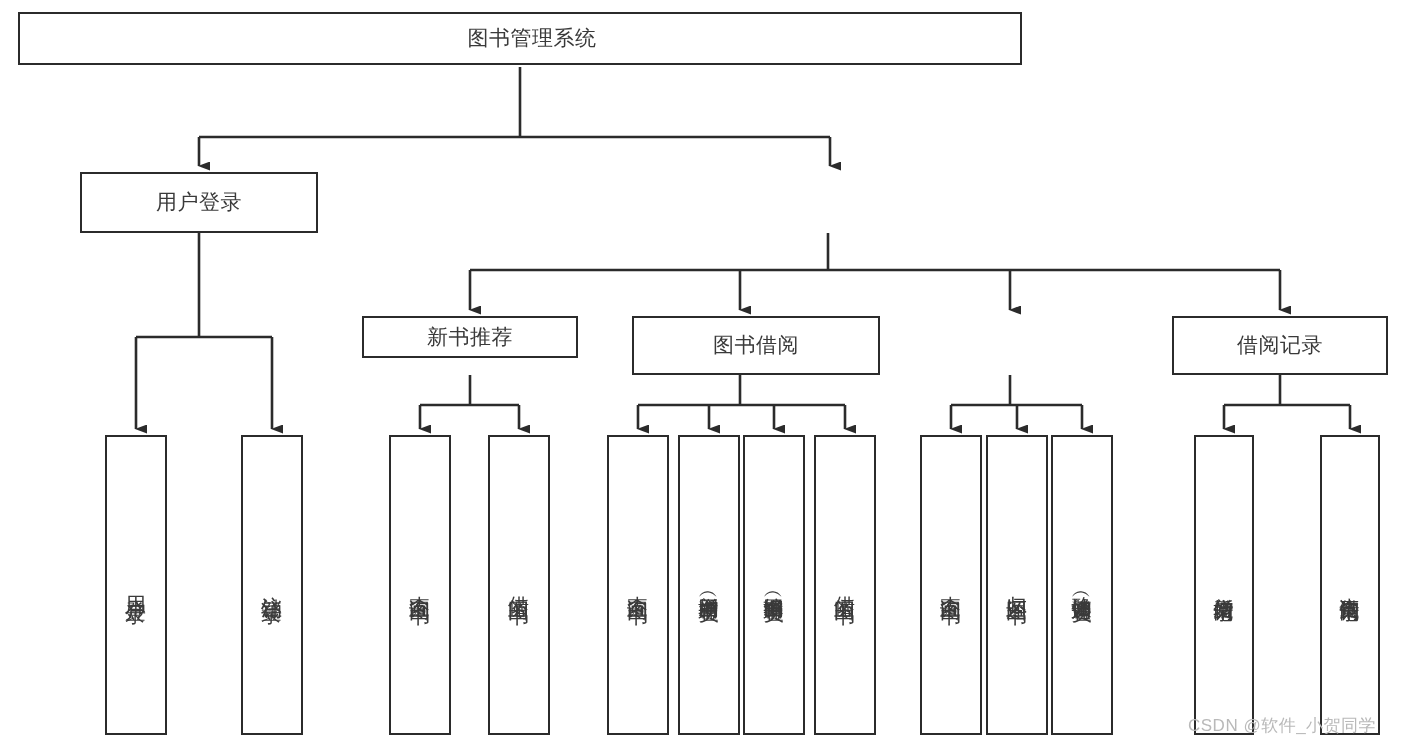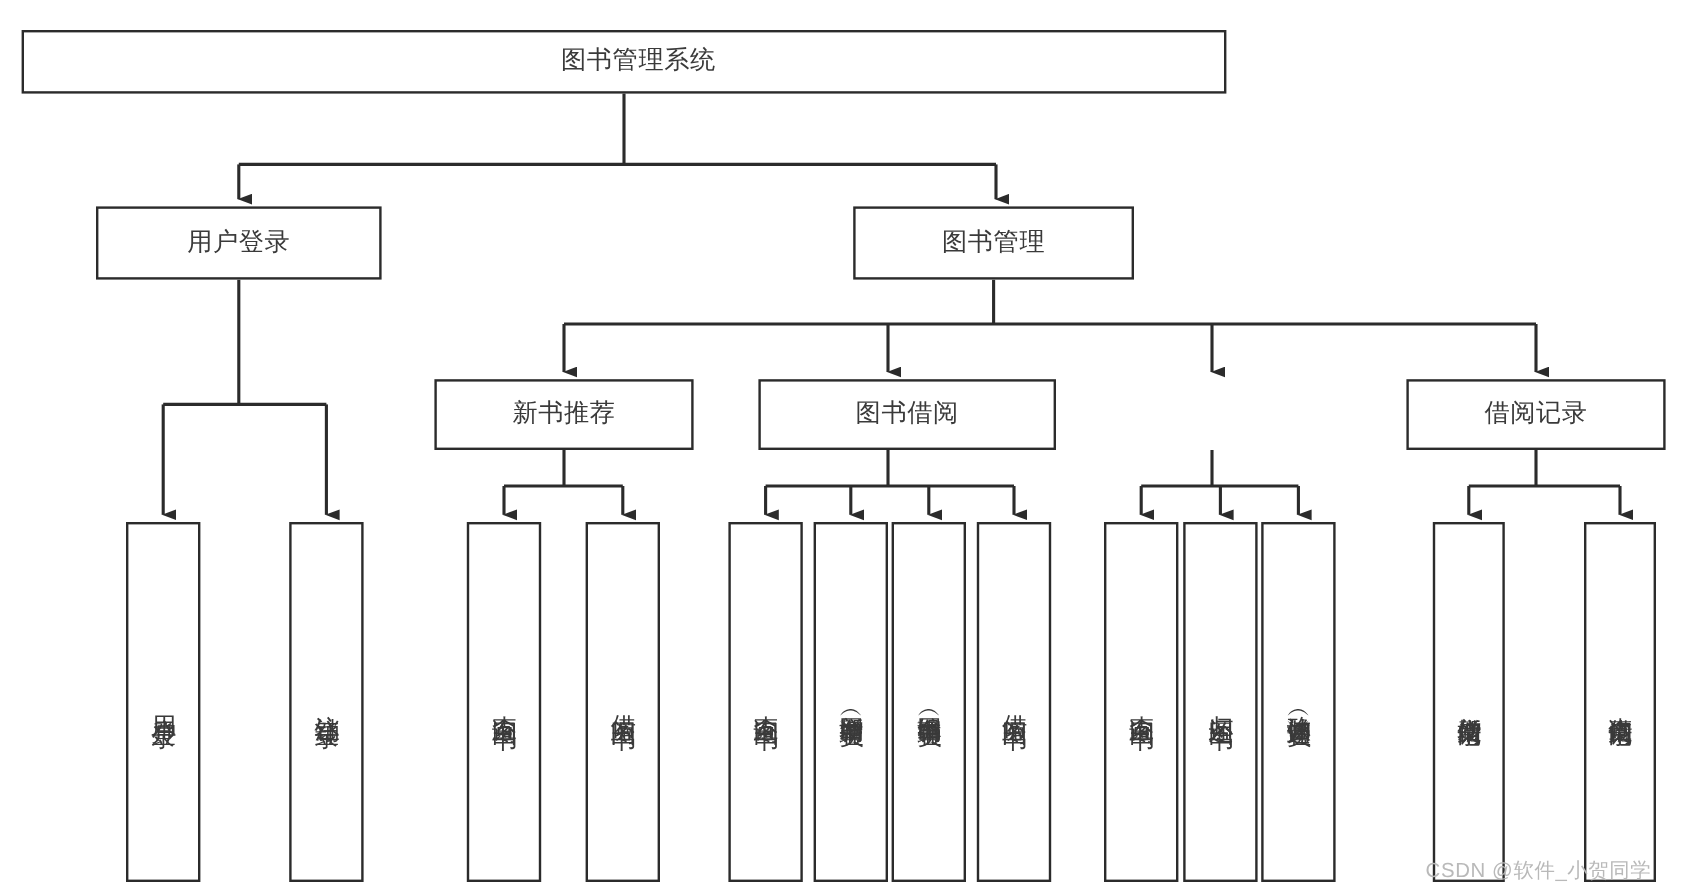--- a/index.html
+++ b/index.html
@@ -120,32 +120,29 @@
       <path d="M1017,405 L1017,429" marker-end="url(#arw)"></path>
       <path d="M1082,405 L1082,429" marker-end="url(#arw)"></path>
 
       <path d="M1280,375 L1280,405"></path>
       <path d="M1224,405 L1350,405"></path>
       <path d="M1224,405 L1224,429" marker-end="url(#arw)"></path>
       <path d="M1350,405 L1350,429" marker-end="url(#arw)"></path>
     </g>
   </svg>
 
-  <div class="node h" style="left:18px; top:25px; width:1004px; height:53px;padding-left:24px;">
+  <div class="node h" style="left:18px; top:12px; width:1004px; height:53px;padding-left:24px;">
     <span class="lbl">图书管理系统</span>
   </div>
 
   <div class="node h" style="left:80px; top:172px; width:238px; height:61px;">
     <span class="lbl">用户登录</span>
   </div>
-  <div class="node h" style="left:711px; top:172px; width:234px; height:61px;">
-    <span class="lbl">图书管理</span>
-  </div>
 
-  <div class="node h" style="left:362px; top:316px; width:216px; height:59px;">
+  <div class="node h" style="left:362px; top:316px; width:216px; height:42px;">
     <span class="lbl">新书推荐</span>
   </div>
   <div class="node h" style="left:632px; top:316px; width:248px; height:59px;">
     <span class="lbl">图书借阅</span>
   </div>
   <div class="node h" style="left:1172px; top:316px; width:216px; height:59px;">
     <span class="lbl">借阅记录</span>
   </div>
 
   <div class="node v" style="left:105px; top:435px; width:62px; height:300px;">

